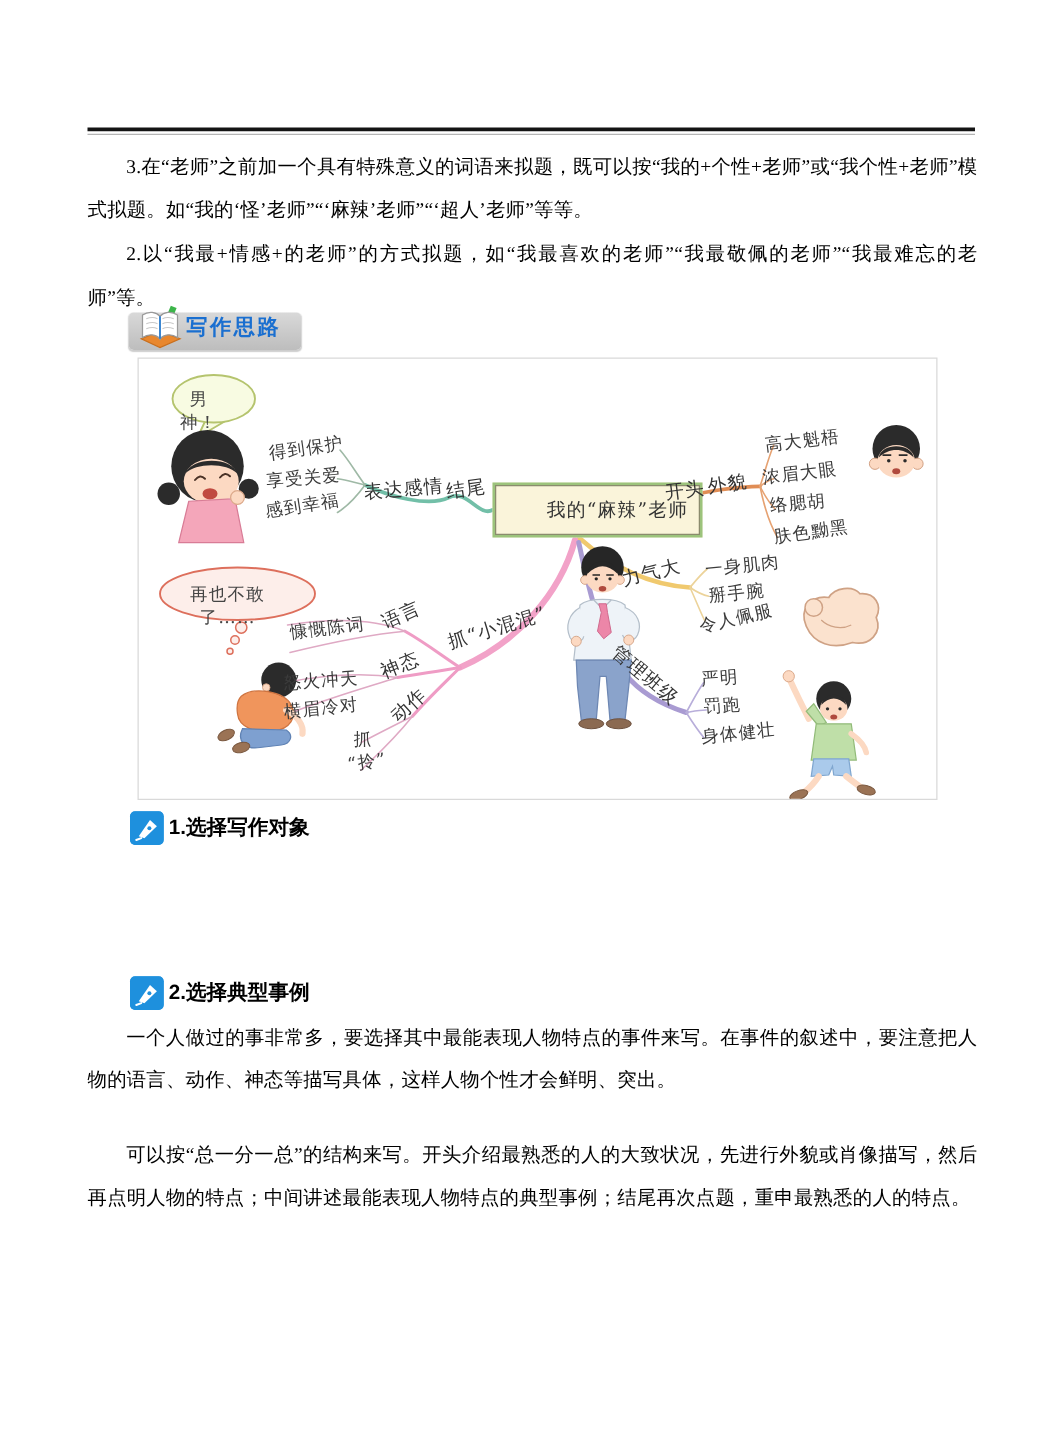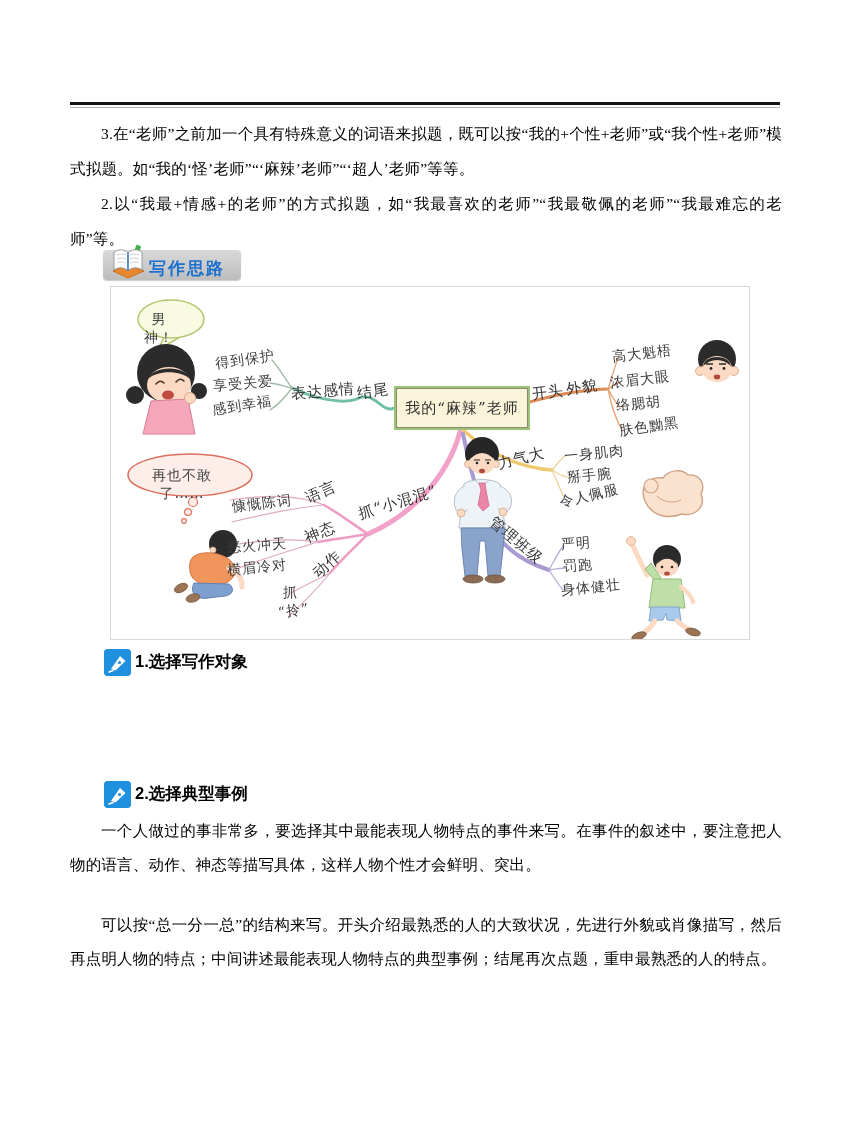--- a/index.html
+++ b/index.html
@@ -4,38 +4,38 @@
 <style>
   html,body{margin:0;padding:0;background:#fff;}
   .page{position:relative;width:850px;height:1146px;background:#fff;overflow:hidden;
         font-family:"Liberation Serif","DejaVu Serif",serif;color:#000;margin-top:28px;}
   .toprule{position:absolute;left:70px;top:74px;width:710px;height:3px;background:#141414;}
   .toprule2{position:absolute;left:70px;top:79px;width:710px;height:1px;background:#b5b5b5;}
   .para{position:absolute;left:70px;width:712px;font-size:15.5px;line-height:35px;
         text-align:justify;text-indent:2em;letter-spacing:0.2px;}
   
   .badge{position:absolute;left:103px;top:222px;height:30px;border-radius:4px;
-         background:linear-gradient(#d9d9d9,#bdbdbd);display:flex;align-items:flex-end;
+         background:linear-gradient(#d9d9d9,#bdbdbd);display:flex;align-items:flex-start;
          padding:0 16px 0 46px;box-shadow:0 1px 1px rgba(0,0,0,.2);}
   .badge-label{font-family:"Liberation Sans",sans-serif;font-weight:bold;font-size:17px;
          color:#1a6fd0;letter-spacing:2px;}
   .badge-book{position:absolute;left:3px;top:-7px;width:44px;height:38px;}
   
   .mindmap{position:absolute;left:110px;top:258px;width:638px;height:352px;
            border:1px solid #d9d9d9;background:#fff;}
   .mm-art{position:absolute;left:0;top:0;width:638px;height:352px;}
   .mm-lbl{position:absolute;font-family:"DejaVu Serif",serif;color:#3b3b3b;font-size:14px;
           white-space:nowrap;letter-spacing:1px;line-height:1.2;}
   .mm-main{font-size:15px;color:#333;}
   .mm-bubtext{position:absolute;text-align:center;font-size:14px;color:#444;
           font-family:"DejaVu Serif",serif;letter-spacing:1px;}
   .center-node{position:absolute;left:283px;top:99px;width:132px;height:40px;
           background:#faf4da;border:2px solid #9cc37c;box-shadow:inset 0 0 0 1px #8b8b6e;
           display:flex;align-items:center;justify-content:center;font-size:15px;
-          letter-spacing:1px;color:#333;font-family:"DejaVu Serif",serif;}
+          letter-spacing:1px;color:#333;font-family:"DejaVu Serif",serif;padding-left:32px;}
   
   .sec-head{position:absolute;left:104px;display:flex;align-items:center;height:28px;}
   .pen-icon{width:27px;height:27px;border-radius:4px;background:#1e90dd;margin-right:4px;flex:none;}
   .sec-title{font-family:"Liberation Sans",sans-serif;font-weight:bold;font-size:16.5px;color:#000;}
   .sec-body{position:absolute;left:70px;width:712px;font-size:15.5px;line-height:34px;
           text-align:justify;text-indent:2em;letter-spacing:0.2px;}
 </style>
 </head>
 <body>
 

